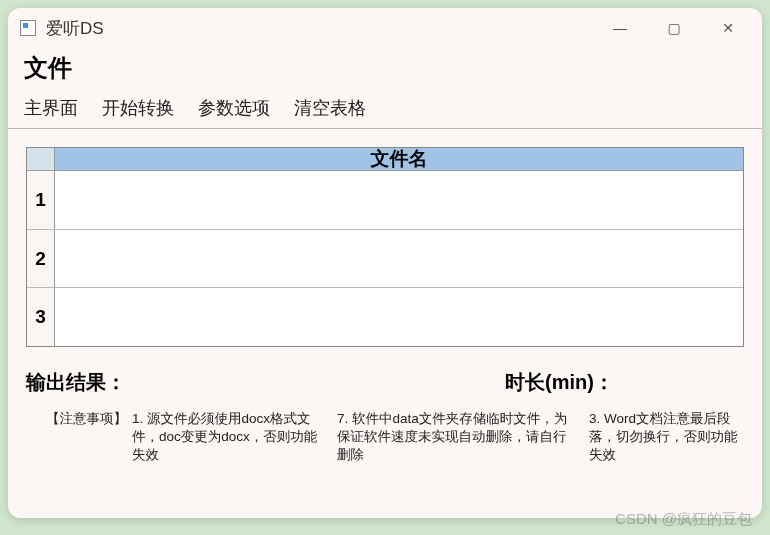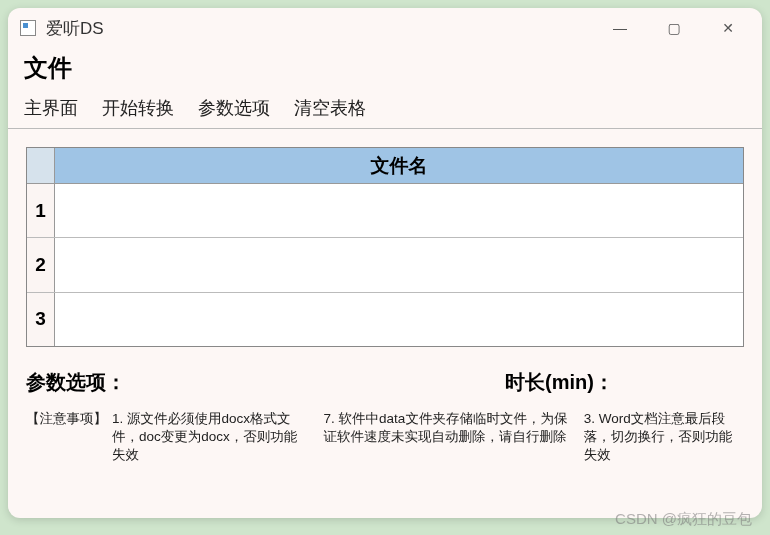--- a/index.html
+++ b/index.html
@@ -75,21 +75,21 @@
     }
     .table-wrap {
       border: 1px solid #888;
       background: #fff;
       height: 200px;
       display: flex;
       flex-direction: column;
     }
     .table-header {
       display: flex;
-      height: 36px;
+      height: 23px;
     }
     .th-corner {
       width: 28px;
       background: #d6e2ec;
       border-right: 1px solid #999;
       border-bottom: 1px solid #999;
     }
     .th-col {
       flex: 1;
       background: #9fc4e5;
@@ -128,20 +128,21 @@
       font-size: 20px;
       font-weight: bold;
     }
     .status-left { }
     .status-right { margin-left: auto; padding-right: 130px; }
     .notes {
       margin-top: 14px;
       display: flex;
       font-size: 13.5px;
       color: #222;
+      margin-left: 20px;
     }
     .notes-label {
       width: 86px;
       flex-shrink: 0;
     }
     .notes-list {
       display: flex;
       gap: 14px;
     }
     .watermark {
@@ -192,21 +193,21 @@
           <div class="row-cell"></div>
         </div>
         <div class="trow">
           <div class="row-num">3</div>
           <div class="row-cell"></div>
         </div>
       </div>
     </div>
 
     <div class="status-row">
-      <div class="status-left">参数选项：</div>
+      <div class="status-left">输出结果：</div>
       <div class="status-right">时长(min)：</div>
     </div>
 
     <div class="notes">
       <div class="notes-label">【注意事项】</div>
       <div class="notes-list">
         <div>1. 源文件必须使用docx格式文件，doc变更为docx，否则功能失效</div>
         <div>7. 软件中data文件夹存储临时文件，为保证软件速度未实现自动删除，请自行删除</div>
         <div>3. Word文档注意最后段落，切勿换行，否则功能失效</div>
       </div>

